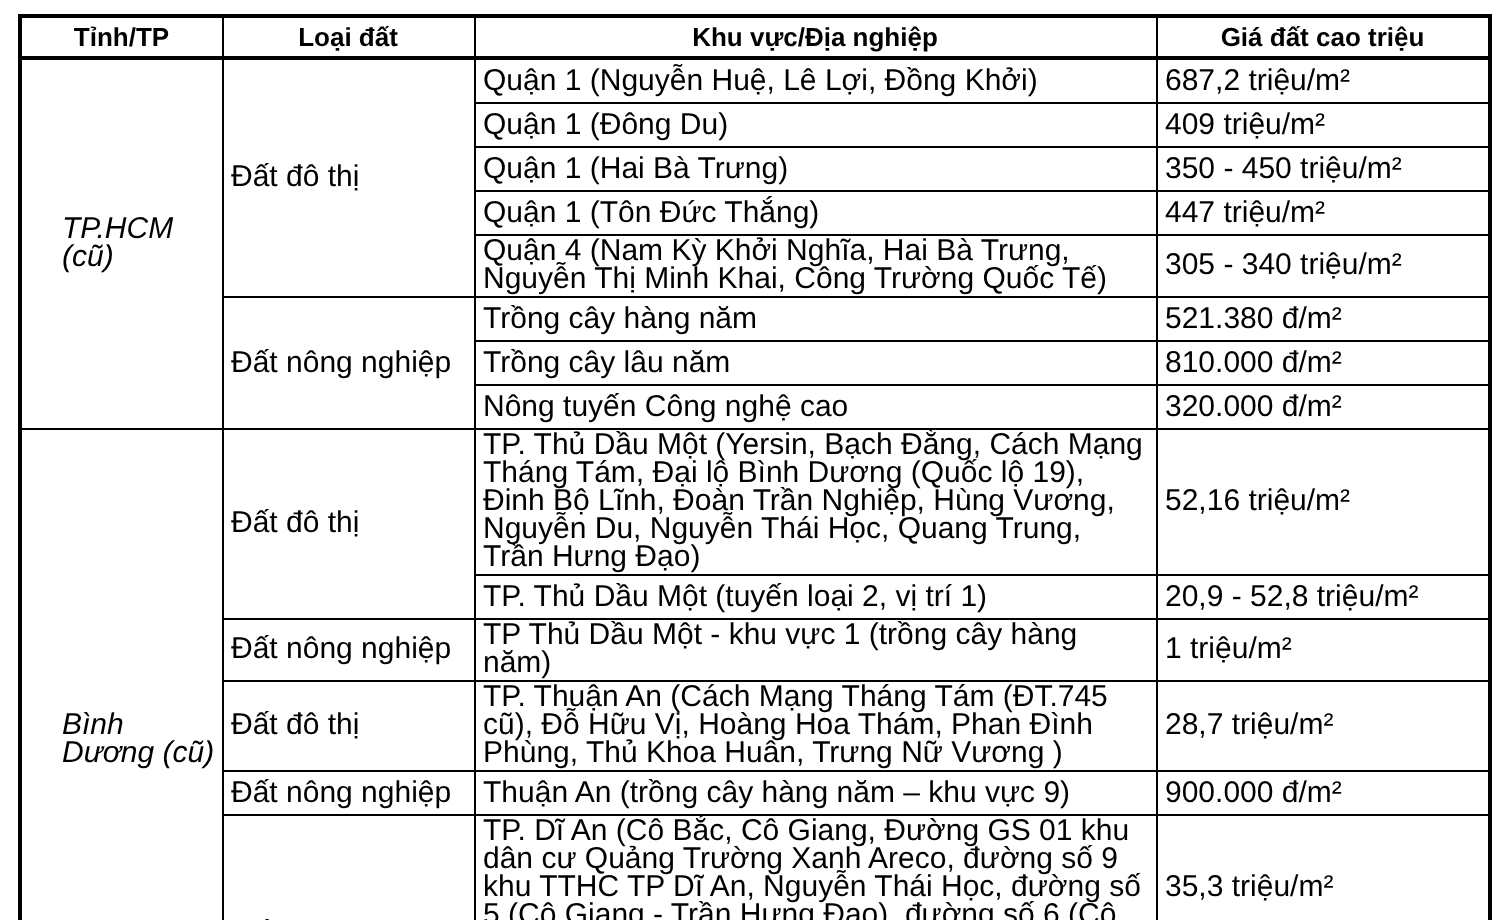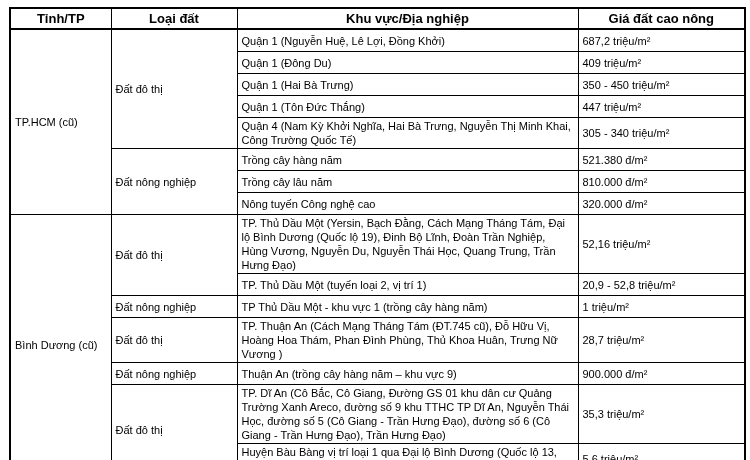--- a/index.html
+++ b/index.html
@@ -25,51 +25,52 @@
     font-size: 13px;
     line-height: 15px;
     font-weight: bold;
     text-align: center;
     vertical-align: middle;
     padding: 2px 20px;
     overflow: hidden;
   }
   table[data-name="land-price-table"] td {
     border: 1px solid #000000;
-    font-size: 11px;
+    font-size: 15px;
     line-height: 14px;
     font-weight: normal;
     text-align: left;
     vertical-align: middle;
     padding: 1px 4px;
     height: 19px;
     overflow: hidden;
     word-wrap: break-word;
   }
   table[data-name="land-price-table"] td.cell-province {
-    padding-left: 4px;
+    padding-left: 20px;
     padding-right: 1px;
+    font-style: italic;
   }
 </style>
 </head>
 <body>
 
 <table data-name="land-price-table">
   <colgroup data-name="table-colgroup">
       <col style="width: 101px;">
       <col style="width: 126px;">
       <col style="width: 341px;">
       <col style="width: 167px;">
     </colgroup>
   <thead data-name="table-header">
     <tr data-name="table-header-row">
         <th data-name="column-header-province">Tỉnh/TP</th>
         <th data-name="column-header-category">Loại đất</th>
         <th data-name="column-header-area">Khu vực/Địa nghiệp</th>
-        <th data-name="column-header-price">Giá đất cao nông</th>
+        <th data-name="column-header-price">Giá đất cao triệu</th>
       </tr>
   </thead>
   <tbody data-name="table-body">
       <tr data-name="table-row">
         <td class="cell-province" rowspan="8" data-name="province-cell">TP.HCM (cũ)</td>
         <td class="cell-category" rowspan="5" data-name="category-cell">Đất đô thị</td>
         <td class="cell-area" data-name="area-cell">Quận 1 (Nguyễn Huệ, Lê Lợi, Đồng Khởi)</td>
         <td class="cell-price" data-name="price-cell">687,2 triệu/m²</td>
       </tr>
       <tr data-name="table-row">

